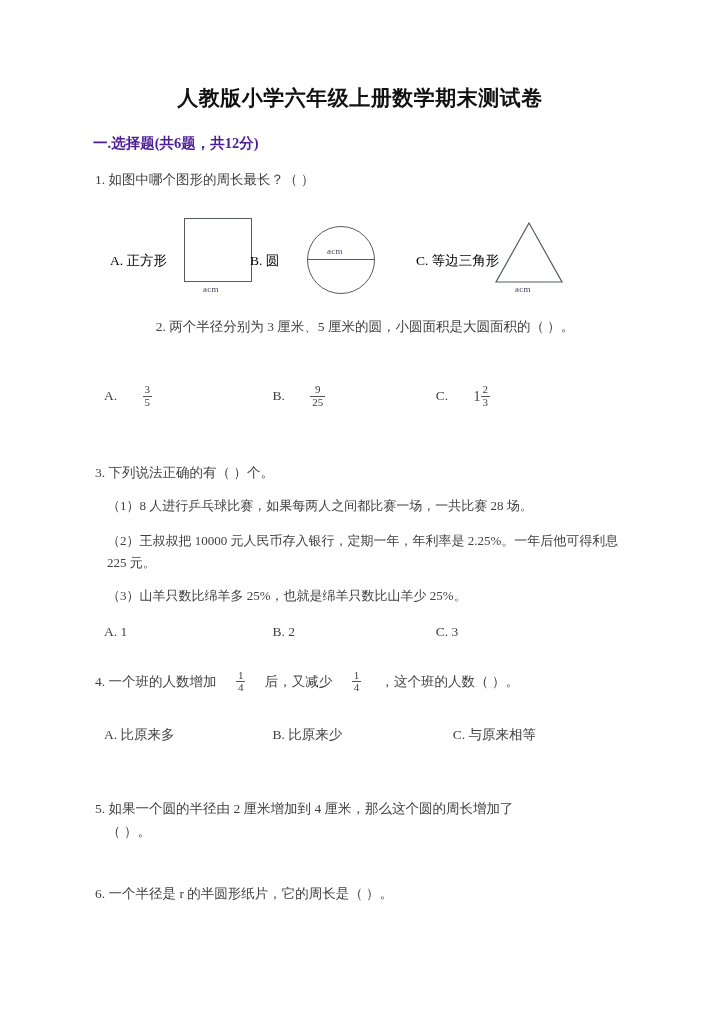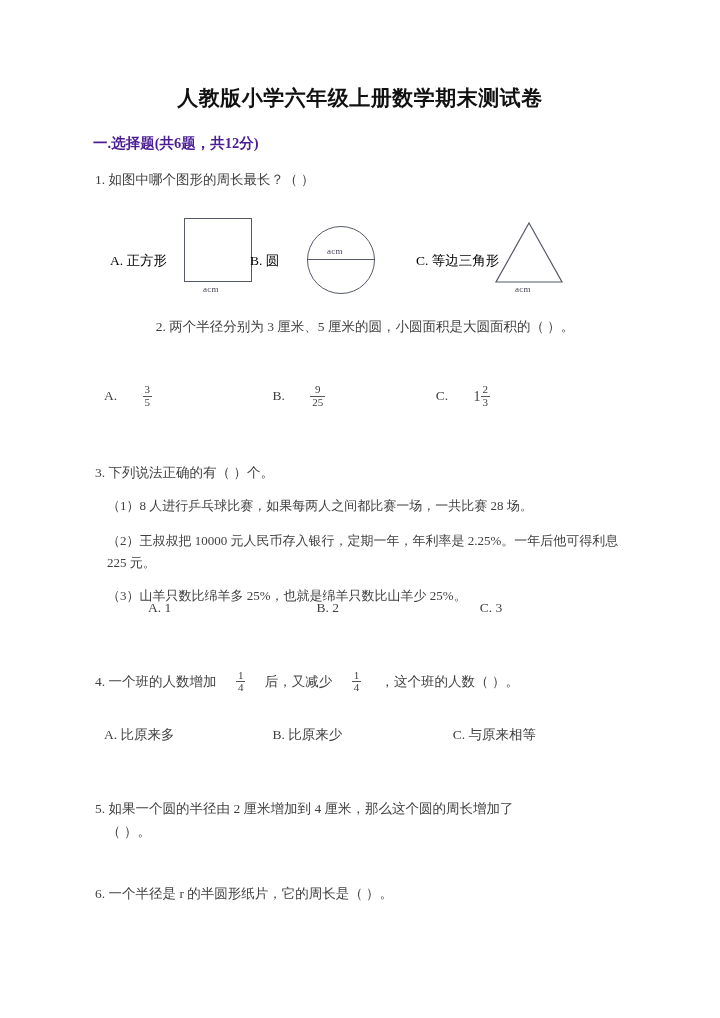--- a/index.html
+++ b/index.html
@@ -185,21 +185,21 @@
       </span>
     </span>
   </div>
 
   <div class="q" style="top:461px;">3. 下列说法正确的有（      ）个。</div>
 
   <div class="sub" style="top:495px;">（1）8 人进行乒乓球比赛，如果每两人之间都比赛一场，一共比赛 28 场。</div>
   <div class="sub" style="top:530px;">（2）王叔叔把 10000 元人民币存入银行，定期一年，年利率是 2.25%。一年后他可得利息 225 元。</div>
   <div class="sub" style="top:585px;">（3）山羊只数比绵羊多 25%，也就是绵羊只数比山羊少 25%。</div>
 
-  <div class="opts" style="top:600px;margin-left:44px;">
+  <div class="opts" style="top:624px;">
     <span class="opt" style="width:165px;">A. 1</span>
     <span class="opt" style="width:160px;">B. 2</span>
     <span class="opt">C. 3</span>
   </div>
 
   <div class="q" style="top:670px;">
     <span>4. 一个班的人数增加</span>
     <span class="frac" style="margin:0 16px;">
       <span class="nu">1</span>
       <span class="de">4</span>

